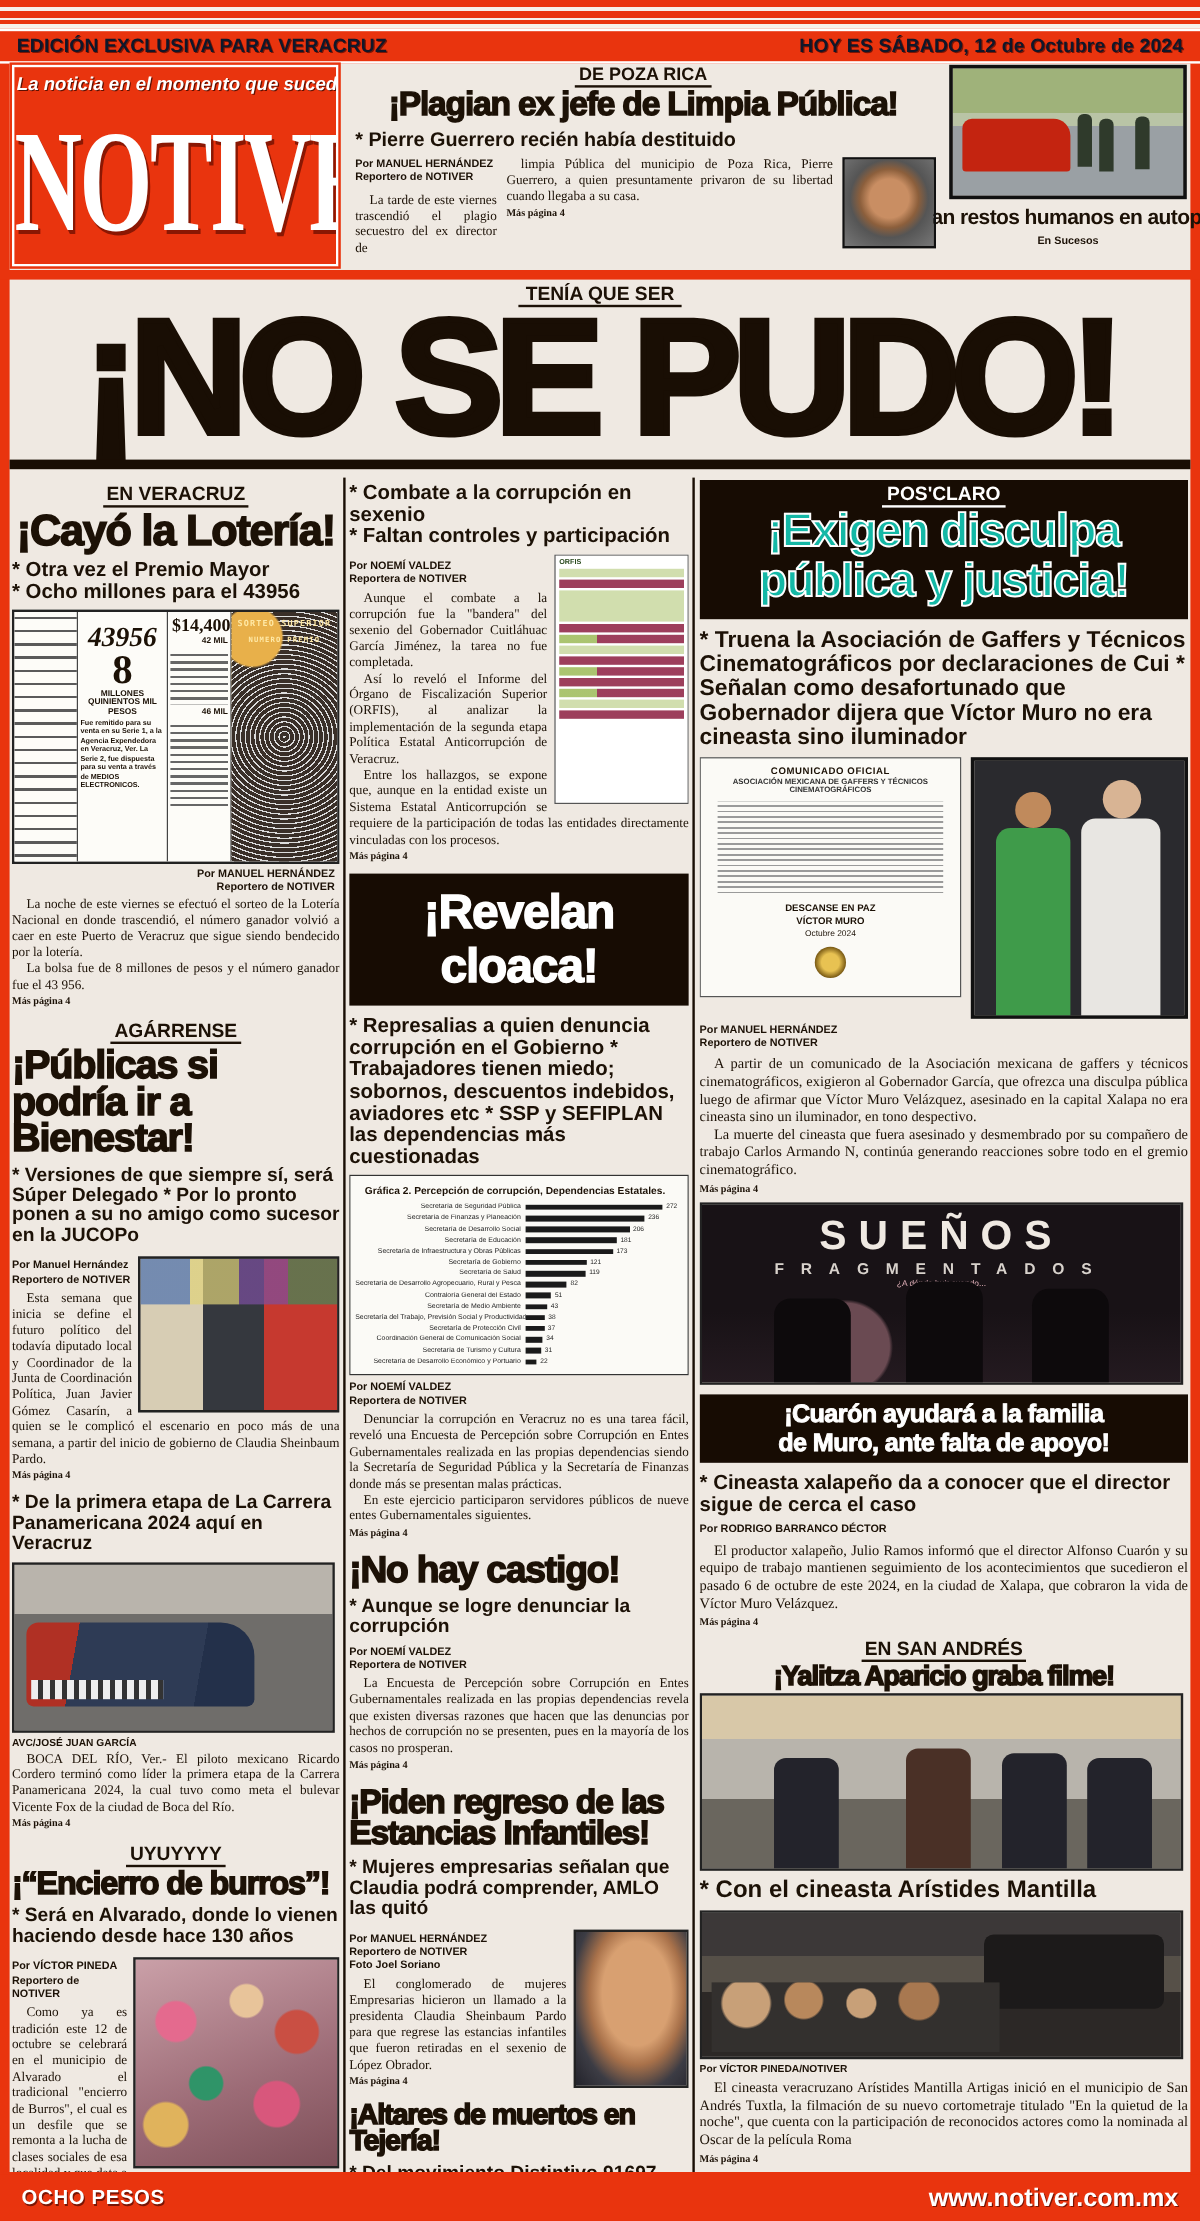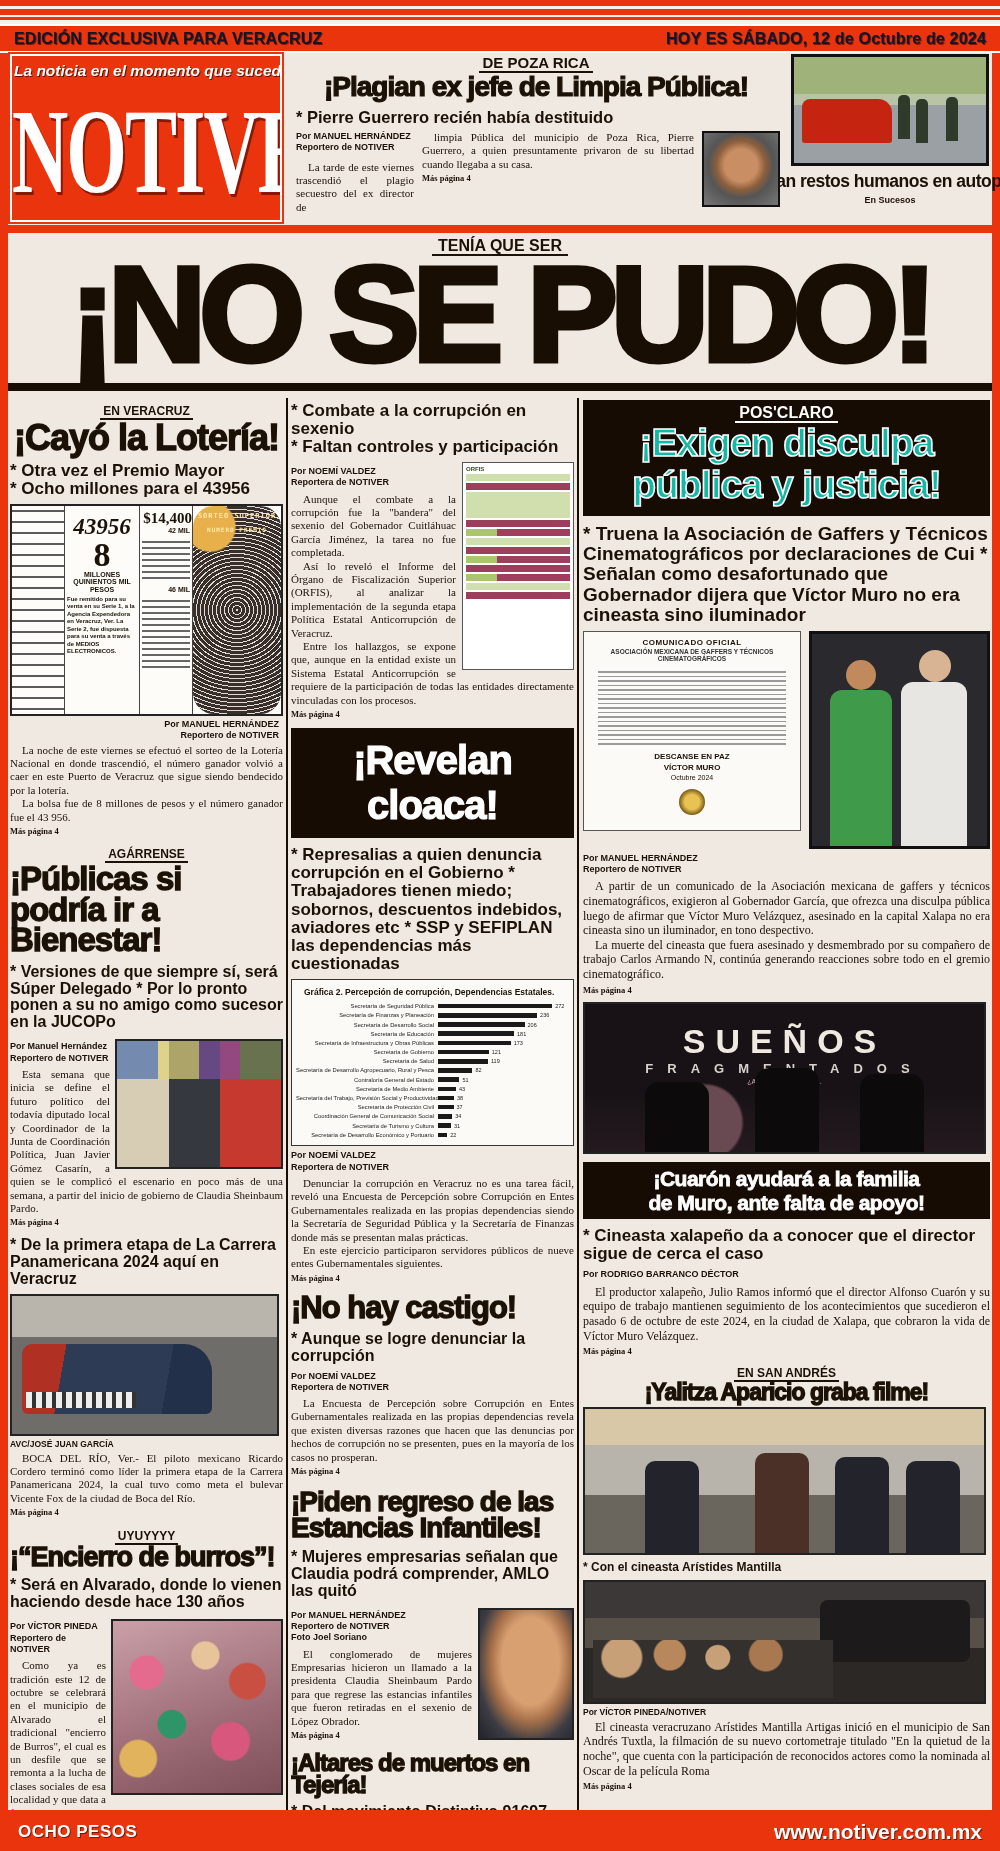--- a/index.html
+++ b/index.html
@@ -52,40 +52,40 @@
      font-family:"Liberation Sans",sans-serif;}
   .blackrule{position:absolute;top:383px;left:8px;right:8px;height:8px;background:#190e04;}
   
   .col{position:absolute;top:398px;height:1412px;overflow:hidden;}
   .col-l{left:10px;width:273px;}
   .col-m{left:291px;width:283px;}
   .col-r{left:583px;width:407px;}
   .vdiv{position:absolute;top:398px;height:1412px;width:2px;background:#190e04;}
   .h1{font-weight:bold;letter-spacing:-1px;line-height:.92;-webkit-text-stroke:1.3px #1c1106;}
   .sub{font-weight:bold;font-size:16px;line-height:1.06;margin:8px 0 6px 0;}
-  .kicker{text-align:center;font-weight:bold;font-size:12px;margin-top:10px;}
+  .kicker{text-align:center;font-weight:bold;font-size:16px;margin-top:10px;}
   .kicker span{border-bottom:2px solid #1c1106;padding:0 3px;}
   .bannerblk{background:#170c03;color:#fff;text-align:center;font-weight:bold;
      -webkit-text-stroke:1.2px #fff;letter-spacing:-1px;}
   
   .clip{display:flex;height:212px;border:2px solid #222;background:#fdfcf8;margin-top:4px;}
   .numcol{width:52px;border-right:1px solid #444;
      background:repeating-linear-gradient(#fdfcf8 0 4px,#5a5a5a 4px 6px,#fdfcf8 6px 11px);}
   .clipmid{width:74px;border-right:1px solid #444;text-align:center;padding-top:8px;}
   .bignum{font-family:"Liberation Serif",serif;font-style:italic;font-weight:bold;font-size:23px;}
   .big8{font-family:"Liberation Serif",serif;font-weight:bold;font-size:34px;line-height:.9;}
   .mil{font-size:7px;font-weight:bold;line-height:1.1;}
   .remit{font-size:6px;font-weight:bold;text-align:left;padding:2px;line-height:1.25;}
   .clipmid2{width:52px;border-right:1px solid #444;padding-top:4px;text-align:right;}
   .smnum{font-size:7px;font-weight:bold;padding-right:2px;}
   .amount{font-family:"Liberation Serif",serif;font-weight:bold;font-size:15px;}
   .ticket{flex:1;background:
      radial-gradient(circle at 20% 10%,#e8b04a 0 12%,transparent 13%),
      repeating-radial-gradient(circle at 50% 50%,#ddd 0 1px,#3a2f28 1px 4px),
-     linear-gradient(160deg,#caa44a 0 18%,#5c4a3c 30%,#3f3631 70%,#2b2522 100%); border-radius: 21px;}
+     linear-gradient(160deg,#caa44a 0 18%,#5c4a3c 30%,#3f3631 70%,#2b2522 100%);}
   .tickhead{color:#ffe9a6;font-size:7px;font-weight:bold;text-align:center;padding-top:6px;
      font-family:"DejaVu Sans Mono",monospace;letter-spacing:1px;}
   
   .cazph{float:right;width:168px;height:130px;margin:2px 0 2px 5px;border:2px solid #222;
      background:linear-gradient(90deg,#d7cdb4 0 32%,#35383e 32% 63%,#c6392f 63% 100%),#888;}
   .cazph:before{content:"";position:absolute;left:0;top:0;right:0;height:38px;
      background:linear-gradient(90deg,#4a6fae 0 25%,#e0d37a 25% 50%,#7c4fa0 50% 75%,#3f8a5a 75% 100%);opacity:.7;}
   .corph{width:269px;height:142px;border:2px solid #222;margin-top:4px;
      background:linear-gradient(180deg,#b9b4ac 0 30%,#6f6d6a 30% 100%);}
   .corcar{position:absolute;left:10px;top:48px;width:190px;height:70px;border-radius:10px 28px 6px 6px;
@@ -125,21 +125,21 @@
      background:radial-gradient(circle,#e8c252 0 40%,#7a5a14 70%,#3a2c08 100%);}
   .gafph{flex:1;height:218px;border:3px solid #111;
      background:linear-gradient(180deg,#2a2a2e 0 100%);}
   .gaf1{position:absolute;left:18px;top:56px;width:62px;height:160px;background:#3f9b4a;border-radius:12px 12px 0 0;}
   .gaf2{position:absolute;right:20px;top:48px;width:66px;height:170px;background:#e8e6e2;border-radius:12px 12px 0 0;}
   .head1{position:absolute;left:34px;top:26px;width:30px;height:30px;border-radius:50%;background:#c08a5c;}
   .head2{position:absolute;right:36px;top:16px;width:32px;height:32px;border-radius:50%;background:#d8b494;}
   .poster{width:403px;height:152px;border:2px solid #222;margin-top:6px;background:
      radial-gradient(circle at 30% 80%,#6a4a52 0 12%,transparent 13%),
      linear-gradient(180deg,#181216 0 60%,#241a20 100%);text-align:center;color:#efe9e2;}
-  .pos1{font-size:34px;font-weight:bold;letter-spacing:10px;padding-top:18px;}
+  .pos1{font-size:34px;font-weight:bold;letter-spacing:10px;padding-top:7px;}
   .pos2{font-size:13px;font-weight:bold;letter-spacing:14px;color:#d8d2cc;}
   .pos3{font-size:7px;color:#e0b0b8;margin-top:2px;}
   .posfig{position:absolute;bottom:0;width:64px;height:70px;border-radius:14px 14px 0 0;background:#0d0a0c;}
   .cuban{background:#170c03;color:#fff;margin-top:8px;padding:5px 2px;text-align:center;font-weight:bold;
      font-size:21px;line-height:1.12;letter-spacing:-.5px;-webkit-text-stroke:.8px #fff;}
   .yalph{width:403px;height:148px;border:2px solid #222;margin-top:4px;
      background:linear-gradient(180deg,#d8c8a8 0 25%,#b8b4ac 25% 60%,#6a665e 60% 100%);}
   .apron{position:absolute;bottom:0;width:54px;height:92px;background:#23232b;border-radius:10px 10px 0 0;}
   .sanph{width:403px;height:124px;border:2px solid #222;margin-top:6px;
      background:linear-gradient(180deg,#3c3838 0 30%,#565048 30% 55%,#2c2826 55% 100%);}
@@ -512,21 +512,21 @@
     </div>
 
     <div class="kicker" style="margin-top:8px;"><span>EN SAN ANDRÉS</span></div>
     <div class="h1" style="font-size:23px;text-align:center;margin-top:2px;">¡Yalitza Aparicio graba filme!</div>
     <div class="yalph ph">
       <div class="apron" style="left:60px;"></div>
       <div class="apron" style="left:170px;height:100px;background:#4a3026;"></div>
       <div class="apron" style="left:250px;height:96px;"></div>
       <div class="apron" style="right:24px;"></div>
     </div>
-    <div class="sub" style="font-size:12px;margin:6px 0 2px 0;">* Con el cineasta Arístides Mantilla</div>
+    <div class="sub" style="font-size:20px;margin:6px 0 2px 0;">* Con el cineasta Arístides Mantilla</div>
     <div class="sanph ph">
       <div class="van"></div>
       <div class="crowd"></div>
     </div>
     <div class="credit">Por VÍCTOR PINEDA/NOTIVER</div>
     <div class="serif" style="font-size:12px;">
       <p>El cineasta veracruzano Arístides Mantilla Artigas inició en el municipio de San Andrés Tuxtla, la filmación de su nuevo cortometraje titulado "En la quietud de la noche", que cuenta con la participación de reconocidos actores como la nominada al Oscar de la película Roma</p>
       <span class="more">Más página 4</span>
     </div>
   </div>

